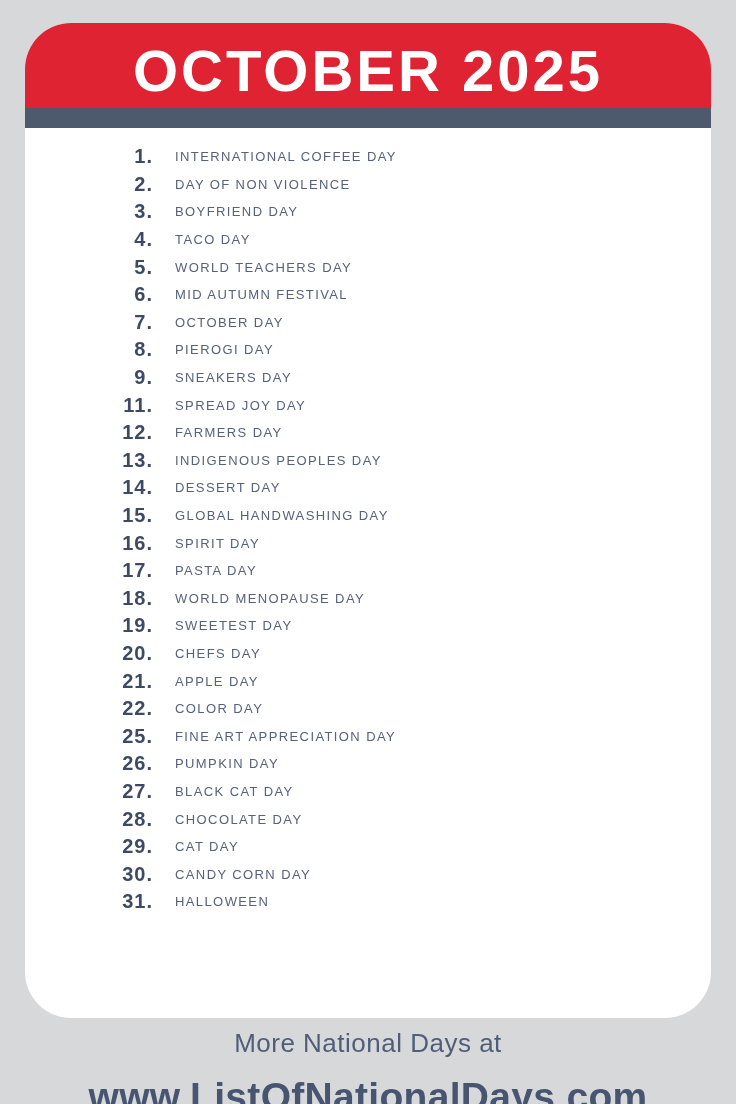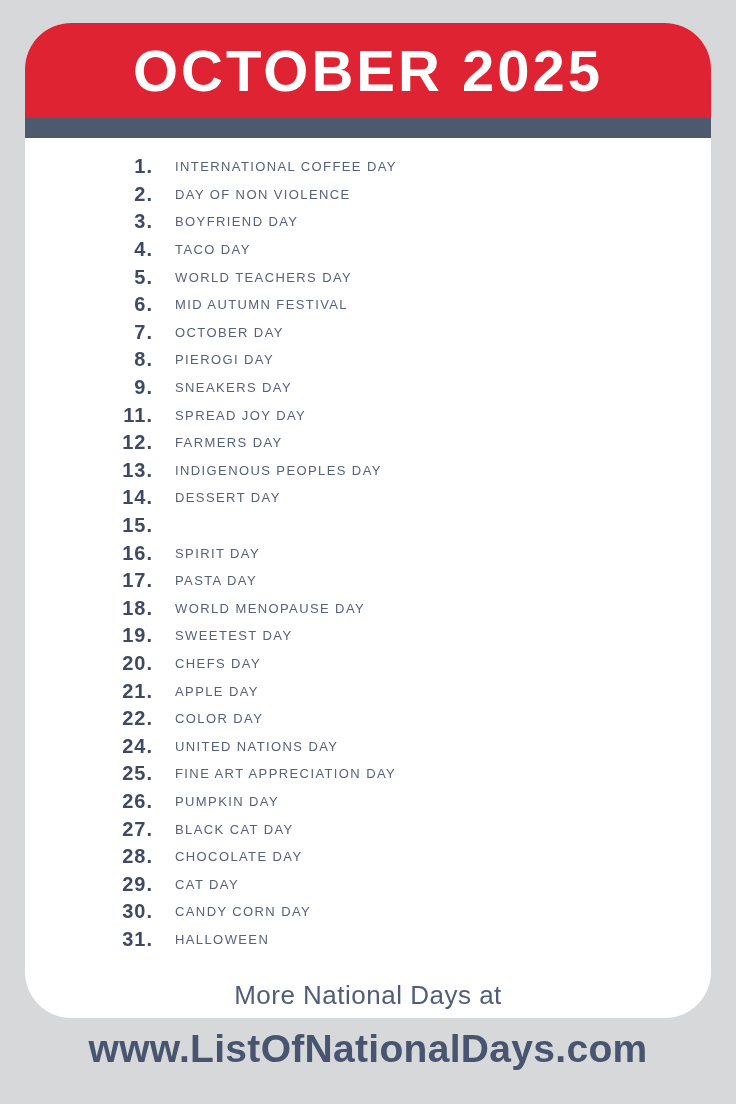--- a/index.html
+++ b/index.html
@@ -27,21 +27,21 @@
   }
   .card {
     position: absolute;
     left: 25px; top: 23px;
     width: 686px; height: 995px;
     background: var(--card);
     border-radius: 46px;
     overflow: hidden;
   }
   .header {
-    height: 95px;
+    height: 85px;
     background: var(--red);
     display: flex;
     align-items: flex-start;
     justify-content: center;
   }
   .header h1 {
     color: var(--title);
     font-size: 58px;
     font-weight: 700;
     letter-spacing: 3px;
@@ -72,21 +72,21 @@
   }
   .day-label {
     margin-left: 22px;
     font-size: 13px;
     letter-spacing: 1.4px;
     color: var(--label);
     white-space: nowrap;
   }
   .footer {
     position: absolute;
-    left: 0; top: 970px;
+    left: 0; top: 1018px;
     width: 736px; height: 86px;
     text-align: center;
   }
   .footer-line1 {
     margin-top: 10px;
     font-size: 26px;
     letter-spacing: 0.5px;
     color: var(--footer1);
   }
   .footer-url {
@@ -168,20 +168,21 @@
     <span class="day-label">INDIGENOUS PEOPLES DAY</span>
   </li>
 
   <li class="day-row">
     <span class="day-num">14.</span>
     <span class="day-label">DESSERT DAY</span>
   </li>
 
   <li class="day-row">
     <span class="day-num">15.</span>
+    <span class="day-label">GLOBAL HANDWASHING DAY</span>
   </li>
 
   <li class="day-row">
     <span class="day-num">16.</span>
     <span class="day-label">SPIRIT DAY</span>
   </li>
 
   <li class="day-row">
     <span class="day-num">17.</span>
     <span class="day-label">PASTA DAY</span>
@@ -206,24 +207,20 @@
     <span class="day-num">21.</span>
     <span class="day-label">APPLE DAY</span>
   </li>
 
   <li class="day-row">
     <span class="day-num">22.</span>
     <span class="day-label">COLOR DAY</span>
   </li>
 
 
-  <li class="day-row">
-    <span class="day-num">24.</span>
-    <span class="day-label">UNITED NATIONS DAY</span>
-  </li>
 
   <li class="day-row">
     <span class="day-num">25.</span>
     <span class="day-label">FINE ART APPRECIATION DAY</span>
   </li>
 
   <li class="day-row">
     <span class="day-num">26.</span>
     <span class="day-label">PUMPKIN DAY</span>
   </li>

